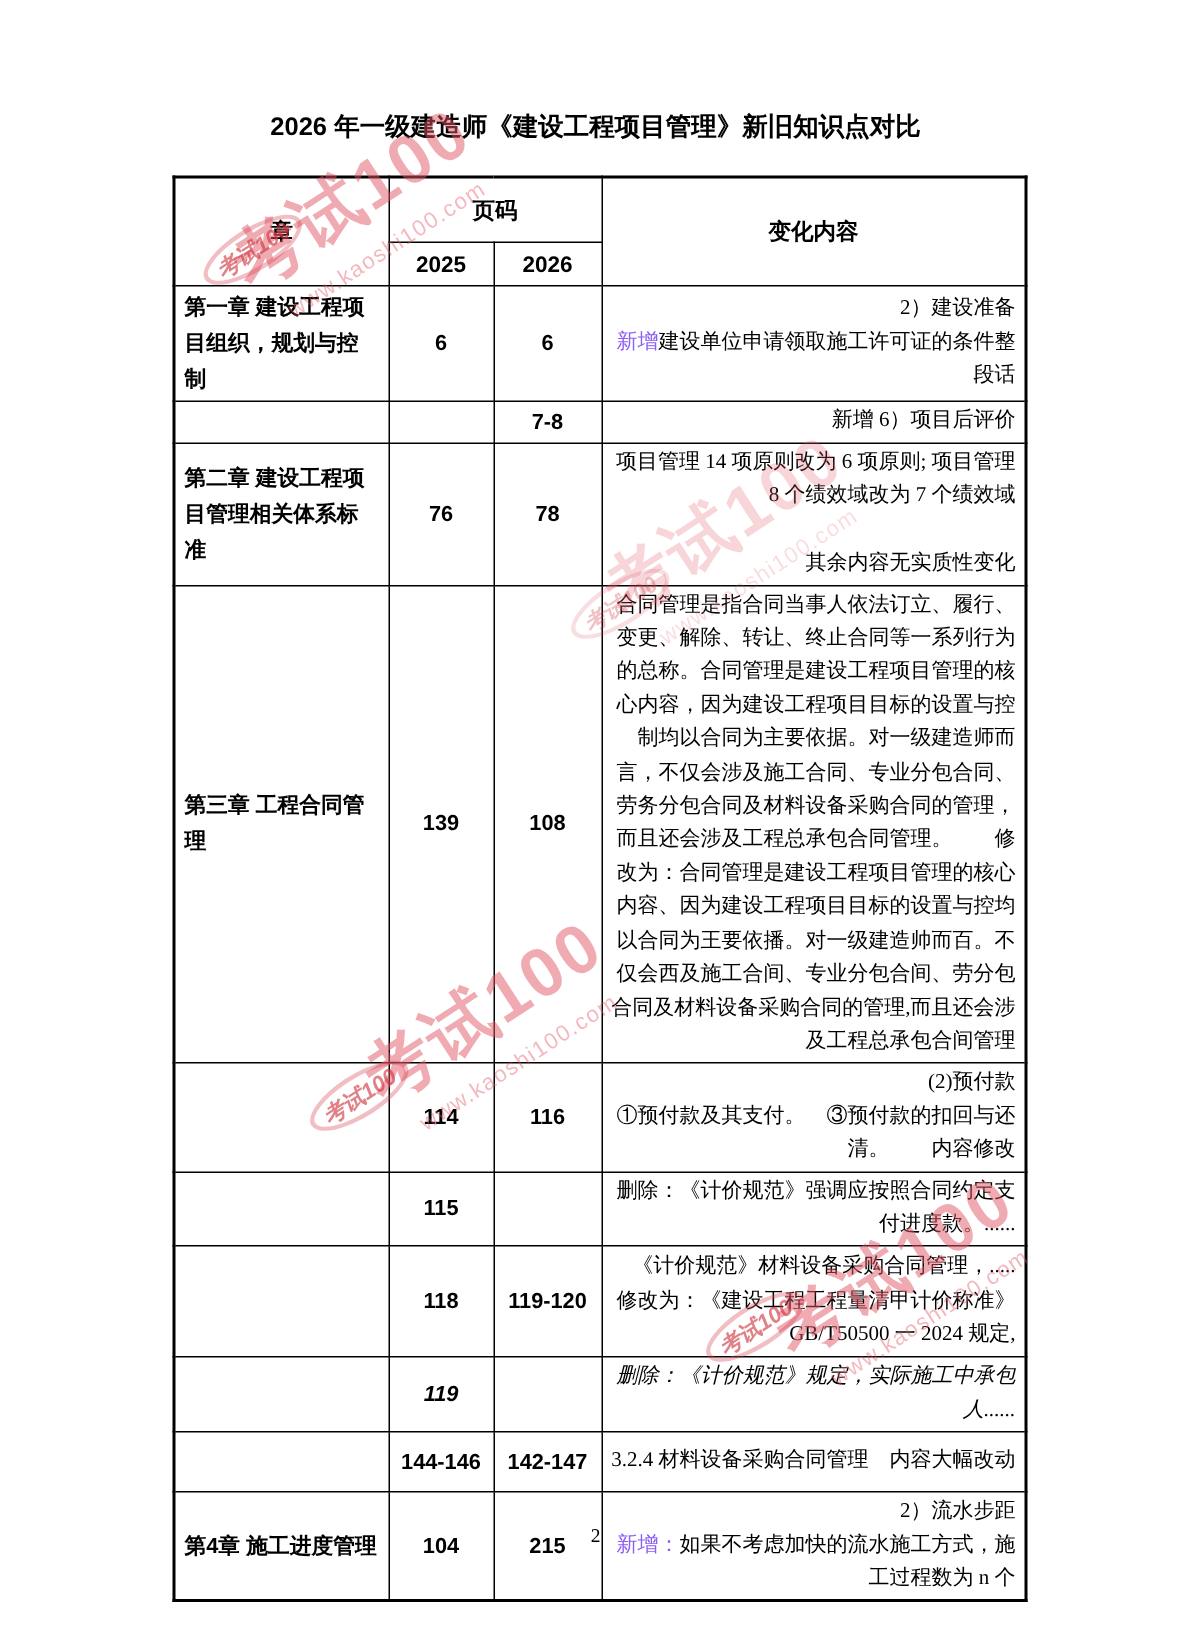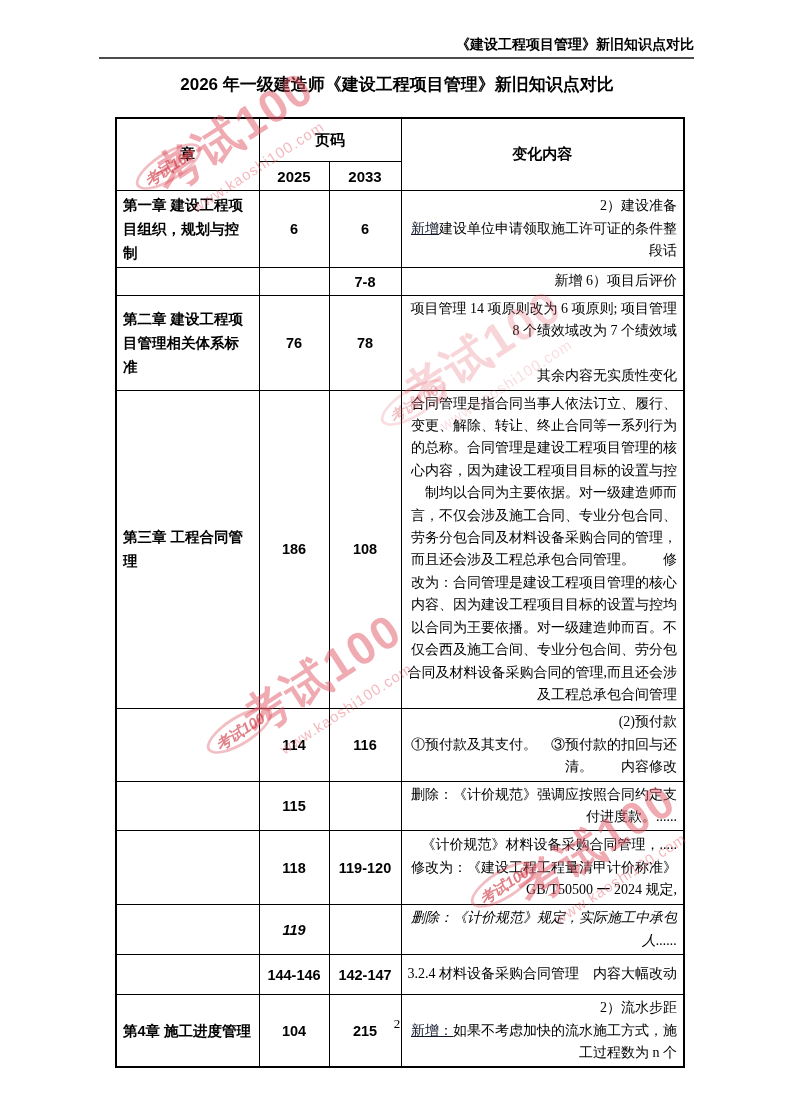--- a/index.html
+++ b/index.html
@@ -52,21 +52,21 @@
   }
   td.c-page {
     font-family:"Liberation Sans","DejaVu Sans",sans-serif;
     font-weight:bold; font-size:14.5px; text-align:center; vertical-align:middle;
   }
   td.c-content {
     font-size:14px; line-height:22.4px;
     text-align:right; vertical-align:middle;
     padding:3px 8px;
   }
-  td.c-content .seg-red { color:#0f172a;text-decoration:underline; }
+  td.c-content .seg-red { color:#8b5cf6; }
   tbody tr:nth-child(1)  { height:72px;  }
   tbody tr:nth-child(2)  { height:28px;margin-left:39px;  }
   tbody tr:nth-child(3)  { height:84px;  }
   tbody tr:nth-child(4)  { height:292px; }
   tbody tr:nth-child(5)  { height:60px;  }
   tbody tr:nth-child(6)  { height:48px;  }
   tbody tr:nth-child(7)  { height:74px;  }
   tbody tr:nth-child(8)  { height:44px;font-style:italic;  }
   tbody tr:nth-child(9)  { height:40px;padding-left:47px;  }
   tbody tr:nth-child(10) { height:68px;  }
@@ -111,43 +111,40 @@
   .wm-logo-a { left:131px; top:152px; }
   .wm-logo-b { left:376px; top:388px; }
   .wm-logo-c { left:202px; top:716px; }
   .wm-logo-d { left:466px; top:870px; }
 </style>
 </head>
 <body>
 
 <div class="page">
 
-  <div class="page-header">
-    <span>《建设工程项目管理》新旧知识点对比</span>
-  </div>
 
   <div class="doc-title">2026 年一级建造师《建设工程项目管理》新旧知识点对比</div>
 
   <div class="table-wrap">
     <table class="cmp">
       <colgroup>
         <col style="width:143px">
           <col style="width:70px">
           <col style="width:72px">
           <col style="width:283px">
       </colgroup>
       <thead>
         <tr class="h1">
           <th rowspan="2">章</th>
           <th colspan="2">页码</th>
           <th rowspan="2">变化内容</th>
         </tr>
         <tr class="h2">
           <th>2025</th>
-          <th>2033</th>
+          <th>2026</th>
         </tr>
       </thead>
       <tbody>
           <tr>
             <td class="c-chapter">第一章 建设工程项目组织，规划与控制</td>
             <td class="c-page">6</td>
             <td class="c-page">6</td>
             <td class="c-content">
               <div><span>2）建设准备</span></div>
               <div><span class="seg-red">新增</span><span>建设单位申请领取施工许可证的条件整段话</span></div>
@@ -166,21 +163,21 @@
             <td class="c-page">76</td>
             <td class="c-page">78</td>
             <td class="c-content">
               <div><span>项目管理 14 项原则改为 6 项原则; 项目管理 8 个绩效域改为 7 个绩效域</span></div>
               <div><span>&nbsp;</span></div>
               <div><span>其余内容无实质性变化</span></div>
             </td>
           </tr>
           <tr>
             <td class="c-chapter">第三章 工程合同管理</td>
-            <td class="c-page">186</td>
+            <td class="c-page">139</td>
             <td class="c-page">108</td>
             <td class="c-content">
               <div><span>合同管理是指合同当事人依法订立、履行、变更、解除、转让、终止合同等一系列行为的总称。合同管理是建设工程项目管理的核心内容，因为建设工程项目目标的设置与控制均以合同为主要依据。对一级建造师而言，不仅会涉及施工合同、专业分包合同、劳务分包合同及材料设备采购合同的管理，而且还会涉及工程总承包合同管理。　　修改为：合同管理是建设工程项目管理的核心内容、因为建设工程项目目标的设置与控均以合同为王要依播。对一级建造帅而百。不仅会西及施工合间、专业分包合间、劳分包合同及材料设备采购合同的管理,而且还会涉及工程总承包合间管理</span></div>
             </td>
           </tr>
           <tr>
             <td class="c-chapter"></td>
             <td class="c-page">114</td>
             <td class="c-page">116</td>
             <td class="c-content">

